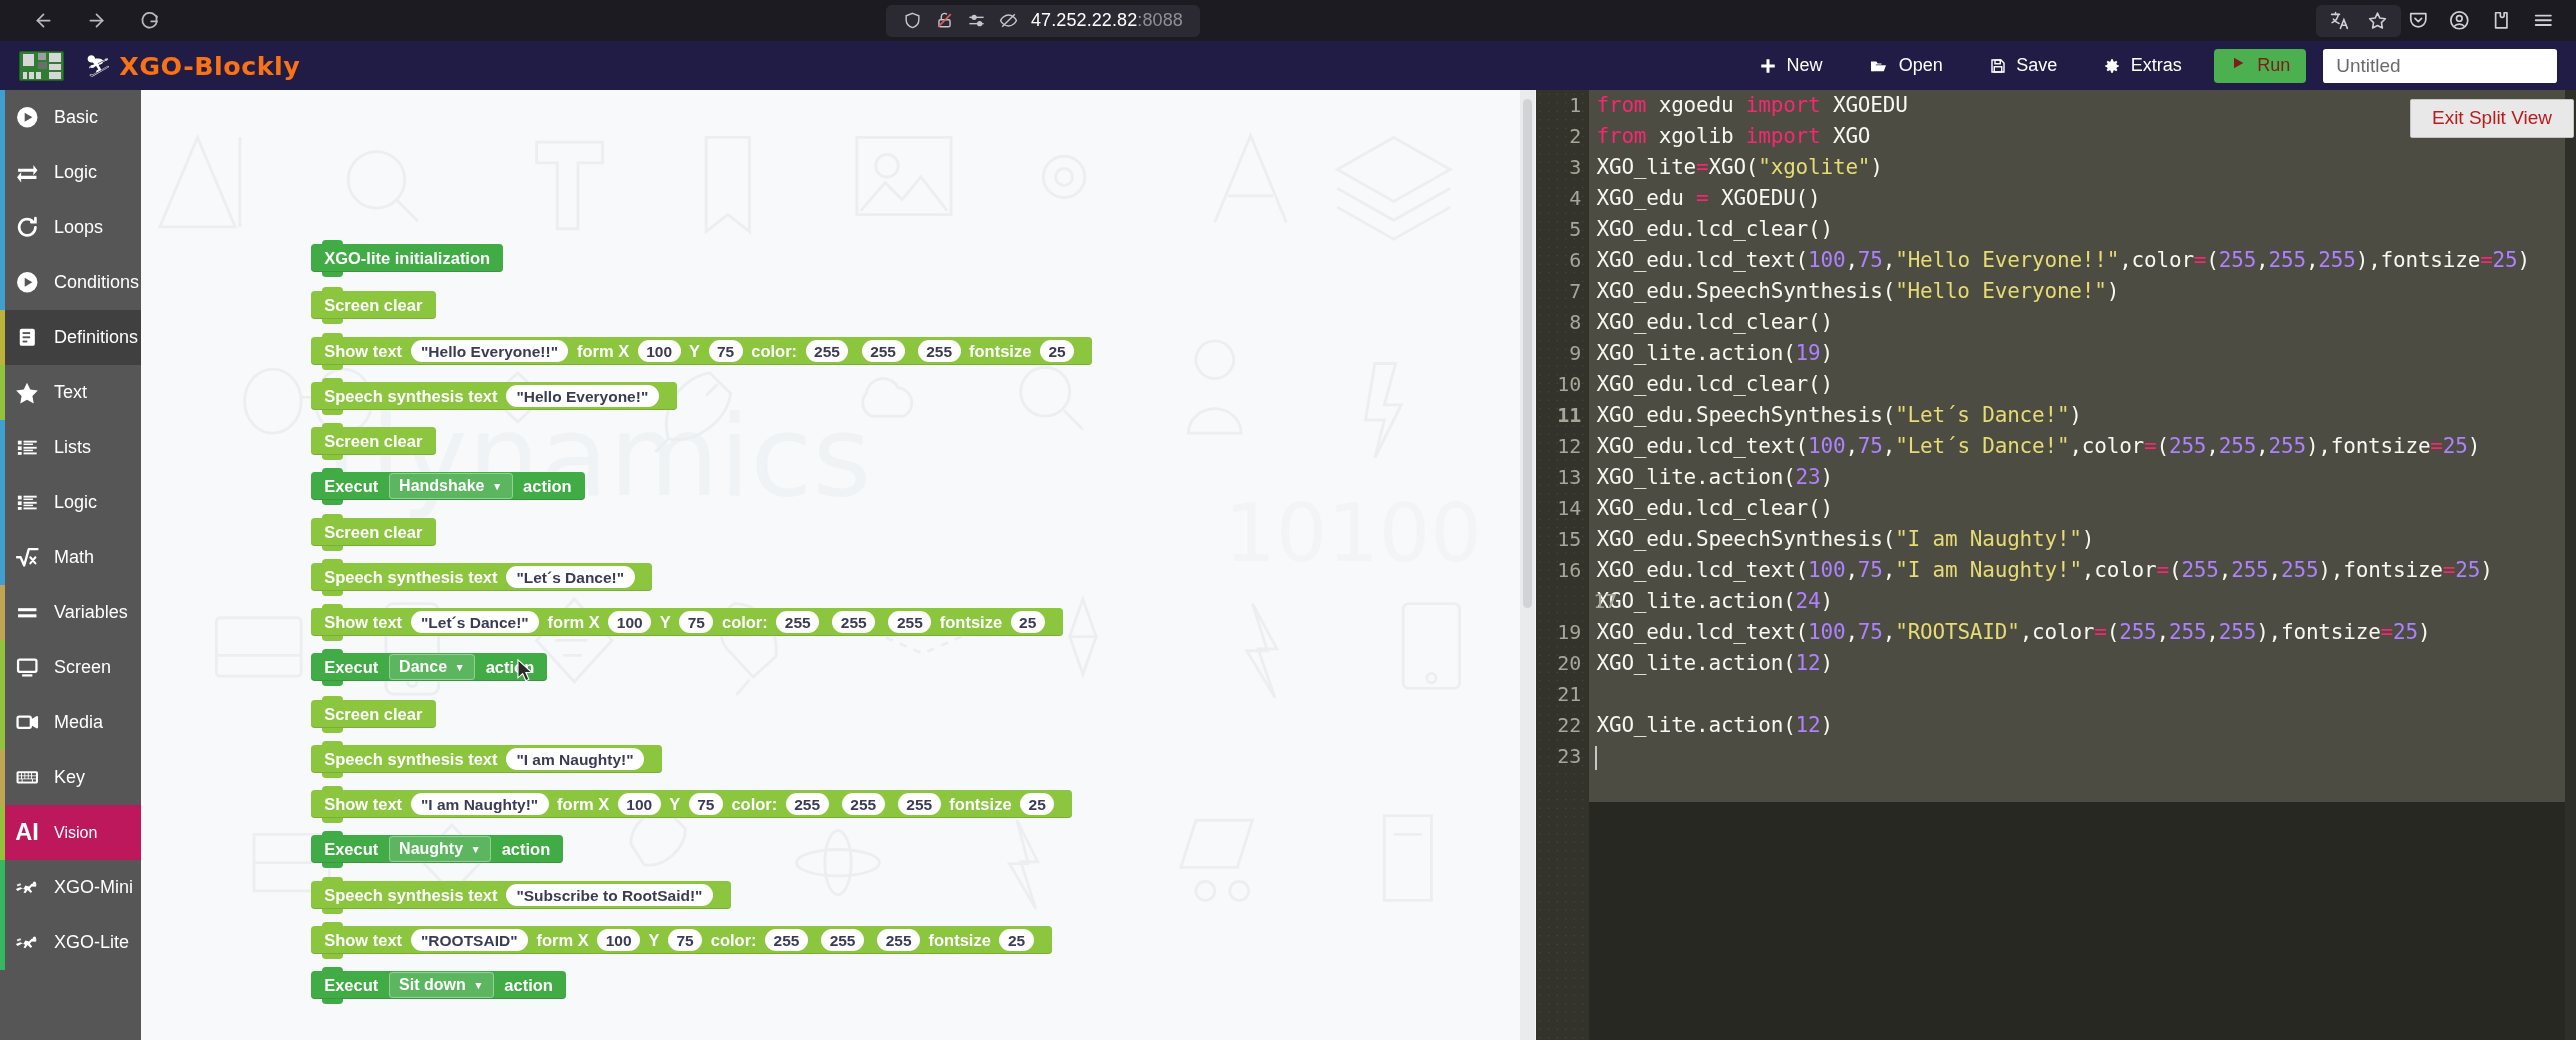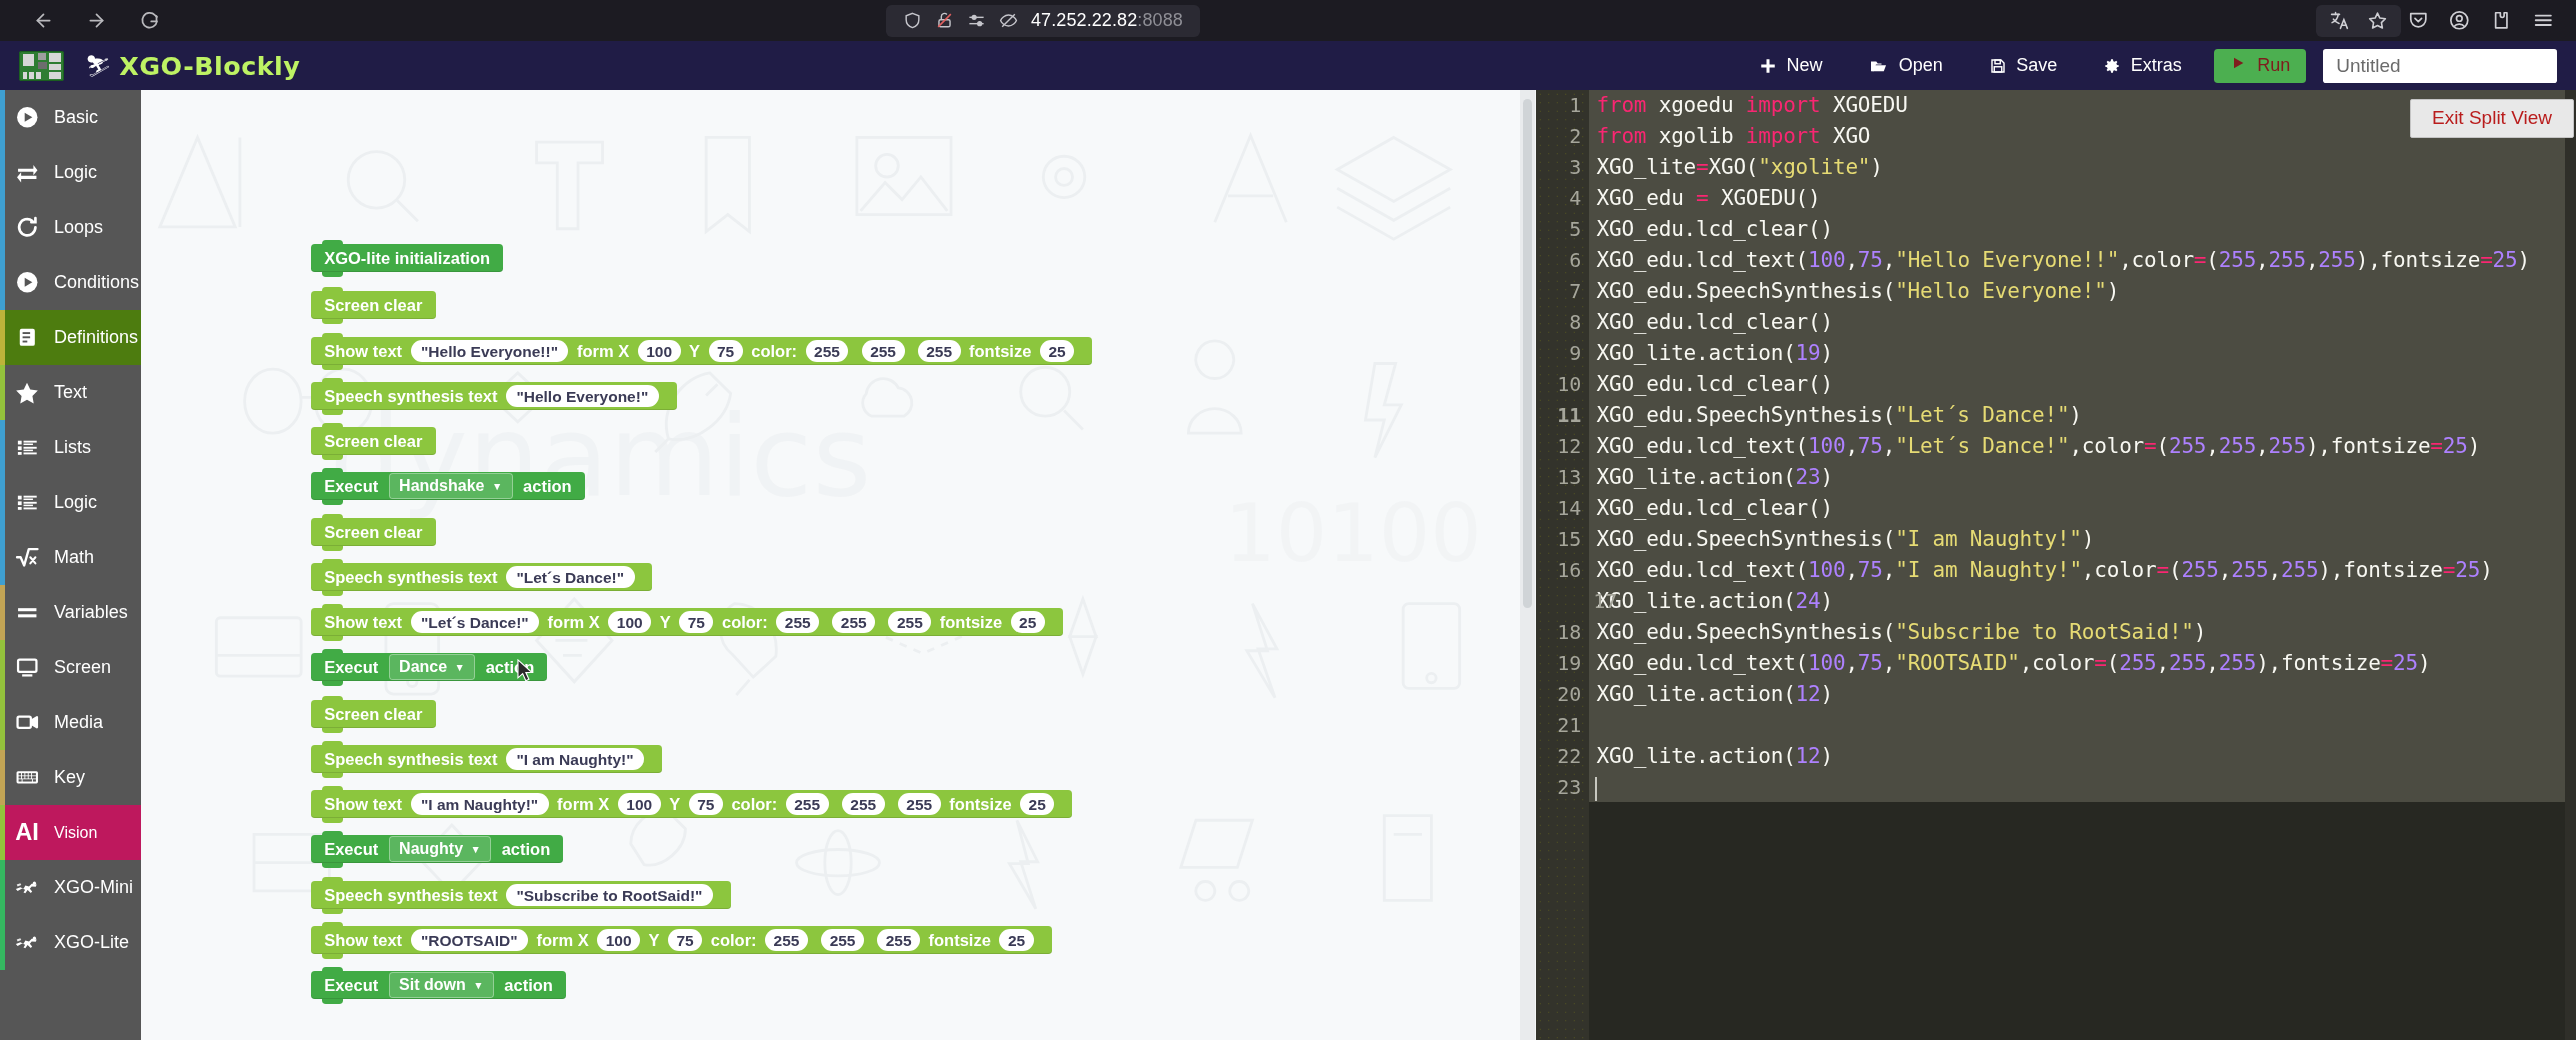--- a/index.html
+++ b/index.html
@@ -51,21 +51,21 @@
     background: #2e7d32; position: relative; overflow: hidden;
     box-shadow: inset 0 0 0 0.9px #1b5e20;
   }
   .logo-chip i {
     position: absolute; background: #d7d7d7; display: block;
   }
   .logo-runner {
     margin-left: 21px; color: #fff; font-size: 21px; line-height: 1;
   }
   .app-title {
-    color: #bef264; font-size: 25.4px; font-weight: bold; letter-spacing: 0.5px;
+    color: #f97316; font-size: 25.4px; font-weight: bold; letter-spacing: 0.5px;
     margin-left: 7.5px; font-family: "DejaVu Sans", sans-serif;
   }
   .header-actions {
     position: absolute; right: 11.3px; top: 0; height: 49px;
     display: flex; align-items: center; gap: 4px;
   }
   .hdr-btn {
     display: flex; align-items: center; gap: 9.4px;
     padding: 0 21px; height: 49px; color: #ffffff; font-size: 18px;
   }
@@ -396,21 +396,21 @@
   <div class="side-item" style="--a: #3f9fd0; background: rgb(86, 86, 86);">
       <span style="position: absolute; left: 0px; top: 0px; width: 4.7px; height: 100%; background: rgb(63, 159, 208);"></span>
     <span class="side-ico">
         <svg width="24.5" height="24.5" viewBox="0 0 24 24" fill="currentColor">
           <circle cx="12" cy="12" r="10"></circle>
           <polygon points="9.5 7.5 17 12 9.5 16.5" fill="#565656"></polygon>
         </svg>
       </span>
     <span class="side-label">Conditions</span>
   </div>
-  <div class="side-item" style="--a: #bdb33a; background: #4d7c0f;">
+  <div class="side-item" style="--a: #bdb33a; background: #404040;">
       <span style="position: absolute; left: 0px; top: 0px; width: 4.7px; height: 100%; background: rgb(189, 179, 58);"></span>
     <span class="side-ico">
         <svg width="22.6" height="22.6" viewBox="0 0 24 24" fill="currentColor">
           <rect x="4" y="3" width="16" height="18" rx="2"></rect>
           <rect x="7" y="6.5" width="8" height="2" fill="#565656"></rect>
           <rect x="7" y="11" width="8" height="2" fill="#565656"></rect>
           <rect x="7" y="15.5" width="5" height="2" fill="#565656"></rect>
         </svg>
       </span>
     <span class="side-label">Definitions</span>
@@ -767,21 +767,20 @@
         <div class="code-line"><span class="ln" style="left: -53px;">8</span><span class="k-id">XGO_edu.lcd_clear()</span></div>
         <div class="code-line"><span class="ln" style="left: -53px;">9</span><span class="k-id">XGO_lite.action(</span><span class="k-num">19</span><span class="k-id">)</span></div>
         <div class="code-line"><span class="ln" style="left: -53px;">10</span><span class="k-id">XGO_edu.lcd_clear()</span></div>
         <div class="code-line"><span class="ln" style="left: -53px; font-weight: bold;">11</span><span class="k-id">XGO_edu.SpeechSynthesis(</span><span class="k-str">"Let´s Dance!"</span><span class="k-id">)</span></div>
         <div class="code-line"><span class="ln" style="left: -53px;">12</span><span class="k-id">XGO_edu.lcd_text(</span><span class="k-num">100</span><span class="k-id">,</span><span class="k-num">75</span><span class="k-id">,</span><span class="k-str">"Let´s Dance!"</span><span class="k-id">,color</span><span class="k-kw">=</span><span class="k-id">(</span><span class="k-num">255</span><span class="k-id">,</span><span class="k-num">255</span><span class="k-id">,</span><span class="k-num">255</span><span class="k-id">),fontsize</span><span class="k-kw">=</span><span class="k-num">25</span><span class="k-id">)</span></div>
         <div class="code-line"><span class="ln" style="left: -53px;">13</span><span class="k-id">XGO_lite.action(</span><span class="k-num">23</span><span class="k-id">)</span></div>
         <div class="code-line"><span class="ln" style="left: -53px;">14</span><span class="k-id">XGO_edu.lcd_clear()</span></div>
         <div class="code-line"><span class="ln" style="left: -53px;">15</span><span class="k-id">XGO_edu.SpeechSynthesis(</span><span class="k-str">"I am Naughty!"</span><span class="k-id">)</span></div>
         <div class="code-line"><span class="ln" style="left: -53px;">16</span><span class="k-id">XGO_edu.lcd_text(</span><span class="k-num">100</span><span class="k-id">,</span><span class="k-num">75</span><span class="k-id">,</span><span class="k-str">"I am Naughty!"</span><span class="k-id">,color</span><span class="k-kw">=</span><span class="k-id">(</span><span class="k-num">255</span><span class="k-id">,</span><span class="k-num">255</span><span class="k-id">,</span><span class="k-num">255</span><span class="k-id">),fontsize</span><span class="k-kw">=</span><span class="k-num">25</span><span class="k-id">)</span></div>
         <div class="code-line"><span class="ln" style="left: -53px; margin-left: 36px;">17</span><span class="k-id">XGO_lite.action(</span><span class="k-num">24</span><span class="k-id">)</span></div>
-        <div class="code-line"><span class="ln" style="left: -53px;">18</span><span class="k-id">XGO_edu.SpeechSynthesis(</span><span class="k-str">"Subscribe to RootSaid!"</span><span class="k-id">)</span></div>
         <div class="code-line"><span class="ln" style="left: -53px;">19</span><span class="k-id">XGO_edu.lcd_text(</span><span class="k-num">100</span><span class="k-id">,</span><span class="k-num">75</span><span class="k-id">,</span><span class="k-str">"ROOTSAID"</span><span class="k-id">,color</span><span class="k-kw">=</span><span class="k-id">(</span><span class="k-num">255</span><span class="k-id">,</span><span class="k-num">255</span><span class="k-id">,</span><span class="k-num">255</span><span class="k-id">),fontsize</span><span class="k-kw">=</span><span class="k-num">25</span><span class="k-id">)</span></div>
         <div class="code-line"><span class="ln" style="left: -53px;">20</span><span class="k-id">XGO_lite.action(</span><span class="k-num">12</span><span class="k-id">)</span></div>
         <div class="code-line"><span class="ln" style="left: -53px;">21</span></div>
         <div class="code-line"><span class="ln" style="left: -53px;">22</span><span class="k-id">XGO_lite.action(</span><span class="k-num">12</span><span class="k-id">)</span></div>
         <div class="code-line"><span class="ln" style="left: -53px;">23</span><span class="caret-bar"></span></div>
       </div>
   </div>
   <div class="cp-scroll"></div>
   <div class="exit-split">Exit Split View</div>
 </div>

